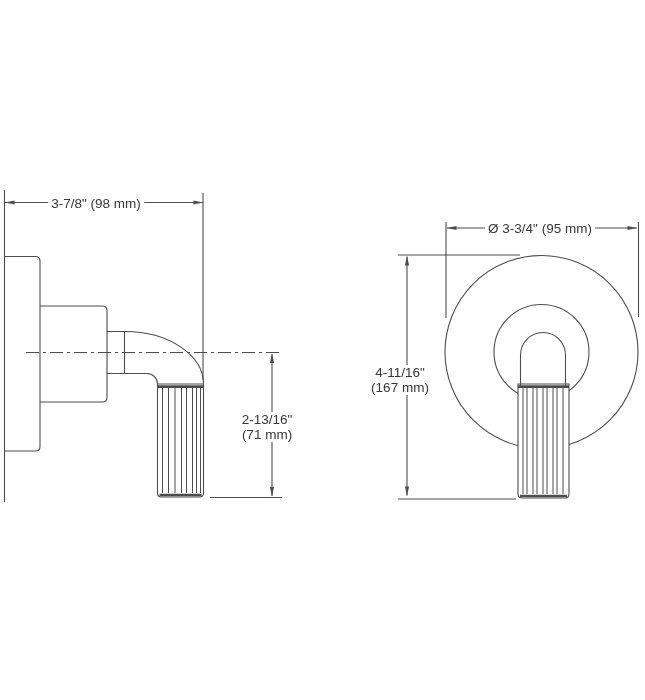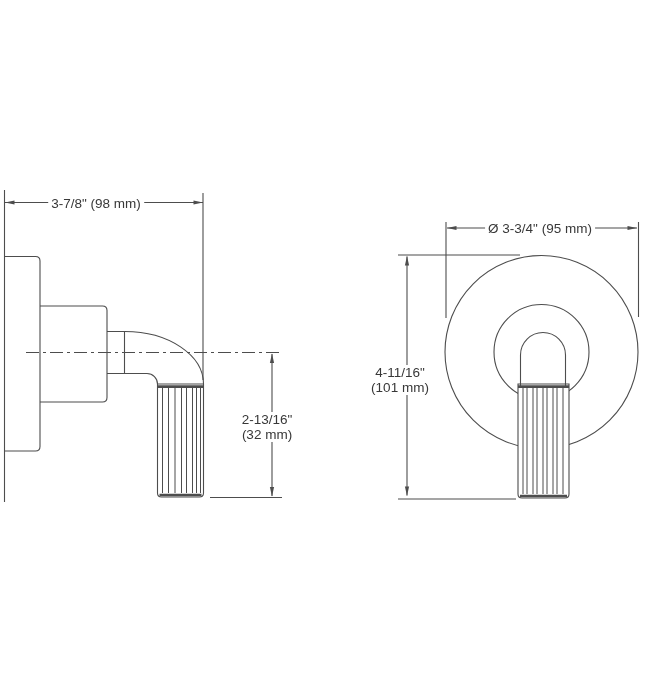--- a/index.html
+++ b/index.html
@@ -98,23 +98,23 @@
           <polygon points="407,496 404.9,486.5 409.1,486.5" fill="#4d4d4d" stroke="none"></polygon>
         </g>
       </g>
     </g>
   </svg>
 
   <div class="dim-label" style="left:96px;top:203px;">3-7/8" (98 mm)</div>
 
   <div class="dim-label" style="left:267px;top:427px;">
     <div>2-13/16"</div>
-    <div>(32 mm)</div>
+    <div>(71 mm)</div>
   </div>
 
   <div class="dim-label" style="left:540px;top:228px;">Ø 3-3/4" (95 mm)</div>
 
   <div class="dim-label" style="left:400px;top:380px;">
     <div>4-11/16"</div>
-    <div>(101 mm)</div>
+    <div>(167 mm)</div>
   </div>
 
 </div>
 
 </body></html>

